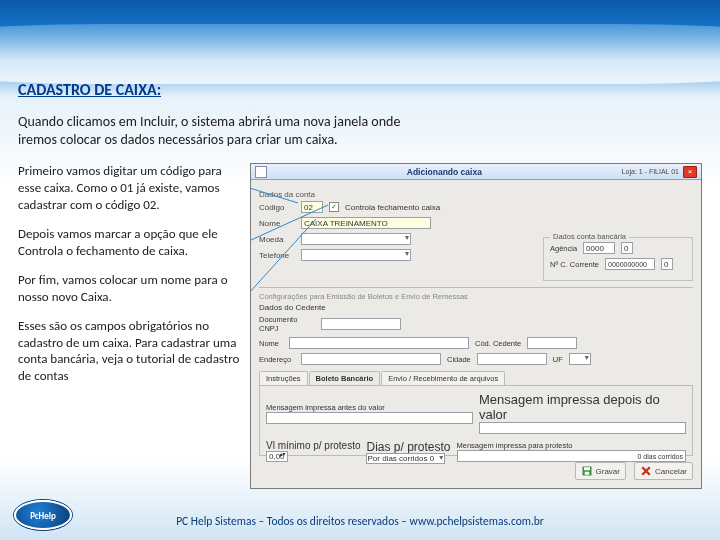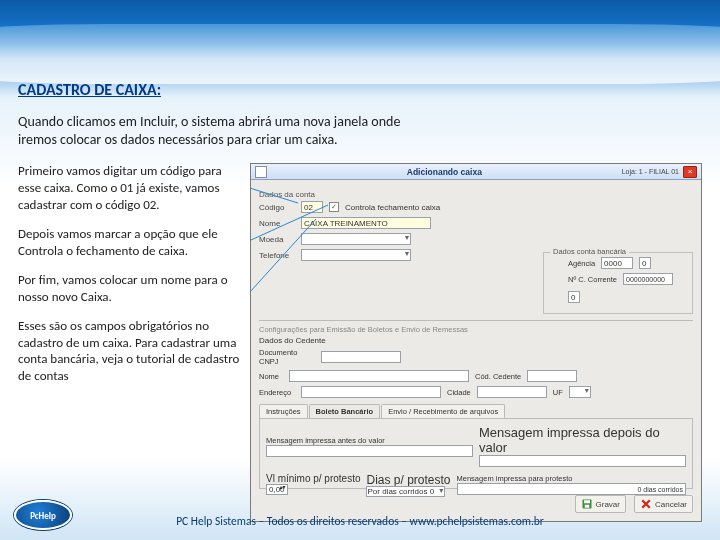--- a/index.html
+++ b/index.html
@@ -108,21 +108,21 @@
   .footer-btns {
     display: flex; justify-content: flex-end; gap: 8px; margin-top: 6px;
   }
   .icon-btn {
     display: flex; align-items: center; gap: 3px;
     font-size: 8px; color: #444; border: 1px solid #b8b8b8; background: #f3f1ed;
     padding: 2px 5px; border-radius: 2px;
   }
   .icon-btn .ic { width: 12px; height: 12px; }
   .bank-group {
-    border: 1px solid #c0c0c0; padding: 4px 6px 6px 24px; position: relative; margin-top: 19px;
+    border: 1px solid #c0c0c0; padding: 4px 6px 6px 6px; position: relative; margin-top: 4px;
   }
   .bank-group-title { position: absolute; top: -6px; left: 6px; background: #eceae6; padding: 0 3px; font-size: 7.5px; color: #555; }
   
   .footer {
     position: absolute;
     bottom: 12px;
     left: 0; right: 0;
     text-align: center;
     font-size: 11.5px;
     color: #0a3c78;

